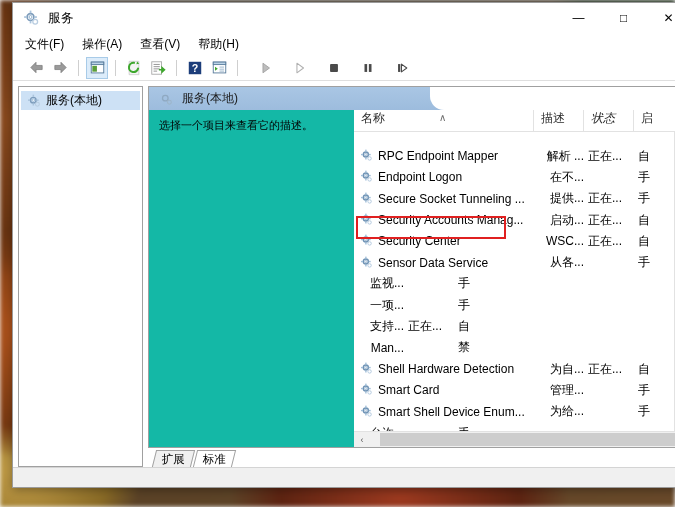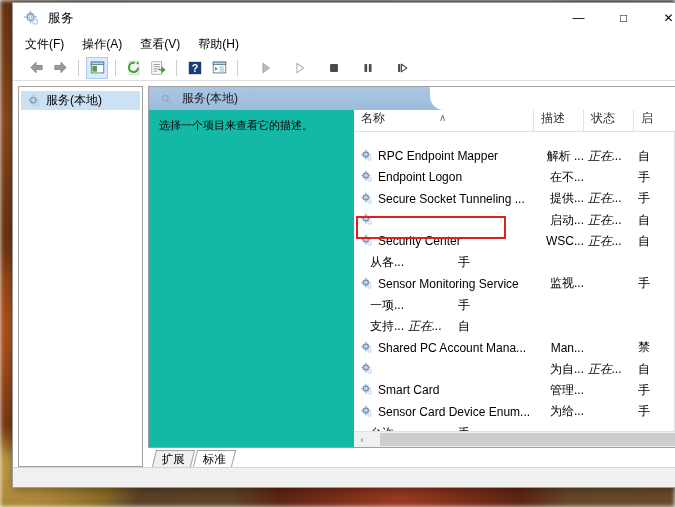--- a/index.html
+++ b/index.html
@@ -220,21 +220,21 @@
     font-size: 12px;
     color: #2b2b2b;
     padding-left: 7px;
     border-right: 1px solid #e2e2e2;
     position: relative;
     white-space: nowrap;
     overflow: hidden;
   }
   .ch-name   { width: 180px; flex: 0 0 auto; }
   .ch-desc   { width: 50px;  flex: 0 0 auto; }
-  .ch-status { width: 50px;  flex: 0 0 auto; }
+  .ch-status { width: 50px;  flex: 0 0 auto; font-style: italic; }
   .ch-start  { flex: 1 1 auto; }
   .sort-caret {
     position: absolute;
     left: 85px; top: 2px;
     font-size: 10px;
     color: #6d6d6d;
   }
 
   
   .rows-region {
@@ -257,21 +257,21 @@
   }
   .cell { overflow: hidden; white-space: nowrap; margin-top: 27px; }
   .c-name {
     width: 180px; flex: 0 0 auto;
     display: flex; align-items: center;
     padding-left: 6px;
   }
   .c-name .svc-icon { width: 14px; height: 14px; flex: 0 0 auto; }
   .c-name .svc-label { margin-left: 4px; }
   .c-desc   { width: 50px; flex: 0 0 auto; padding-left: 4px; text-align: right; }
-  .c-status { width: 50px; flex: 0 0 auto; padding-left: 4px; font-style: italic; }
+  .c-status { width: 50px; flex: 0 0 auto; padding-left: 4px; }
   .c-start  { flex: 1 1 auto; padding-left: 4px; }
 
   
   #highlight-box {
     position: absolute;
     left: 2px;
     top: 84px;
     width: 150px;
     height: 25px;
     border: 2px solid #e02020;
@@ -617,20 +617,21 @@
                           <circle cx="7.2" cy="6.8" r="3.1" fill="none" stroke="#6f93b5" stroke-width="1.7"></circle>
                           <g fill="#9dbcd8">
                             <rect x="6.4" y="0.8" width="1.7" height="2.3"></rect>
                             <rect x="6.4" y="10.6" width="1.7" height="2.3"></rect>
                             <rect x="1.3" y="6" width="2.3" height="1.7"></rect>
                             <rect x="10.8" y="6" width="2.3" height="1.7"></rect>
                           </g>
                           <circle cx="7.2" cy="6.8" r="1.3" fill="#ffffff" stroke="#82a5c4" stroke-width="0.9"></circle>
                           <circle cx="11.8" cy="11.6" r="2.1" fill="none" stroke="#b2c9de" stroke-width="1.2"></circle>
                         </svg></span>
+                      <span class="svc-label">Security Accounts Manag...</span>
                     </div>
                     <div class="cell c-desc">启动...</div>
                     <div class="cell c-status">正在...</div>
                     <div class="cell c-start">自</div>
                   </div>
                   <div class="row">
                     <div class="cell c-name">
                       <span class="svc-icon"><svg viewBox="0 0 16 16" width="13" height="13">
                           <circle cx="7.2" cy="6.8" r="3.1" fill="none" stroke="#6f93b5" stroke-width="1.7"></circle>
                           <g fill="#9dbcd8">
@@ -642,85 +643,72 @@
                           <circle cx="7.2" cy="6.8" r="1.3" fill="#ffffff" stroke="#82a5c4" stroke-width="0.9"></circle>
                           <circle cx="11.8" cy="11.6" r="2.1" fill="none" stroke="#b2c9de" stroke-width="1.2"></circle>
                         </svg></span>
                       <span class="svc-label">Security Center</span>
                     </div>
                     <div class="cell c-desc">WSC...</div>
                     <div class="cell c-status">正在...</div>
                     <div class="cell c-start">自</div>
                   </div>
                   <div class="row">
+                    <div class="cell c-name">
+                      <span class="svc-icon"><svg viewBox="0 0 16 16" width="13" height="13">
+                          <circle cx="7.2" cy="6.8" r="3.1" fill="none" stroke="#6f93b5" stroke-width="1.7"></circle>
+                          <g fill="#9dbcd8">
+                            <rect x="6.4" y="0.8" width="1.7" height="2.3"></rect>
+                            <rect x="6.4" y="10.6" width="1.7" height="2.3"></rect>
+                            <rect x="1.3" y="6" width="2.3" height="1.7"></rect>
+                            <rect x="10.8" y="6" width="2.3" height="1.7"></rect>
+                          </g>
+                          <circle cx="7.2" cy="6.8" r="1.3" fill="#ffffff" stroke="#82a5c4" stroke-width="0.9"></circle>
+                          <circle cx="11.8" cy="11.6" r="2.1" fill="none" stroke="#b2c9de" stroke-width="1.2"></circle>
+                        </svg></span>
+                      <span class="svc-label">Sensor Data Service</span>
+                    </div>
                     <div class="cell c-desc">从各...</div>
                     <div class="cell c-status"></div>
                     <div class="cell c-start">手</div>
                   </div>
                   <div class="row">
-                    <div class="cell c-name">
-                      <span class="svc-icon"><svg viewBox="0 0 16 16" width="13" height="13">
-                          <circle cx="7.2" cy="6.8" r="3.1" fill="none" stroke="#6f93b5" stroke-width="1.7"></circle>
-                          <g fill="#9dbcd8">
-                            <rect x="6.4" y="0.8" width="1.7" height="2.3"></rect>
-                            <rect x="6.4" y="10.6" width="1.7" height="2.3"></rect>
-                            <rect x="1.3" y="6" width="2.3" height="1.7"></rect>
-                            <rect x="10.8" y="6" width="2.3" height="1.7"></rect>
-                          </g>
-                          <circle cx="7.2" cy="6.8" r="1.3" fill="#ffffff" stroke="#82a5c4" stroke-width="0.9"></circle>
-                          <circle cx="11.8" cy="11.6" r="2.1" fill="none" stroke="#b2c9de" stroke-width="1.2"></circle>
-                        </svg></span>
-                      <span class="svc-label">Sensor Monitoring Service</span>
-                    </div>
                     <div class="cell c-desc">监视...</div>
                     <div class="cell c-status"></div>
                     <div class="cell c-start">手</div>
                   </div>
                   <div class="row">
                     <div class="cell c-desc">一项...</div>
                     <div class="cell c-status"></div>
                     <div class="cell c-start">手</div>
                   </div>
                   <div class="row">
                     <div class="cell c-desc">支持...</div>
                     <div class="cell c-status">正在...</div>
                     <div class="cell c-start">自</div>
                   </div>
                   <div class="row">
-                    <div class="cell c-name">
-                      <span class="svc-icon"><svg viewBox="0 0 16 16" width="13" height="13">
-                          <circle cx="7.2" cy="6.8" r="3.1" fill="none" stroke="#6f93b5" stroke-width="1.7"></circle>
-                          <g fill="#9dbcd8">
-                            <rect x="6.4" y="0.8" width="1.7" height="2.3"></rect>
-                            <rect x="6.4" y="10.6" width="1.7" height="2.3"></rect>
-                            <rect x="1.3" y="6" width="2.3" height="1.7"></rect>
-                            <rect x="10.8" y="6" width="2.3" height="1.7"></rect>
-                          </g>
-                          <circle cx="7.2" cy="6.8" r="1.3" fill="#ffffff" stroke="#82a5c4" stroke-width="0.9"></circle>
-                          <circle cx="11.8" cy="11.6" r="2.1" fill="none" stroke="#b2c9de" stroke-width="1.2"></circle>
-                        </svg></span>
-                      <span class="svc-label">Shared PC Account Mana...</span>
-                    </div>
                     <div class="cell c-desc">Man...</div>
                     <div class="cell c-status"></div>
                     <div class="cell c-start">禁</div>
                   </div>
                   <div class="row">
                     <div class="cell c-name">
                       <span class="svc-icon"><svg viewBox="0 0 16 16" width="13" height="13">
                           <circle cx="7.2" cy="6.8" r="3.1" fill="none" stroke="#6f93b5" stroke-width="1.7"></circle>
                           <g fill="#9dbcd8">
                             <rect x="6.4" y="0.8" width="1.7" height="2.3"></rect>
                             <rect x="6.4" y="10.6" width="1.7" height="2.3"></rect>
                             <rect x="1.3" y="6" width="2.3" height="1.7"></rect>
                             <rect x="10.8" y="6" width="2.3" height="1.7"></rect>
                           </g>
                           <circle cx="7.2" cy="6.8" r="1.3" fill="#ffffff" stroke="#82a5c4" stroke-width="0.9"></circle>
                           <circle cx="11.8" cy="11.6" r="2.1" fill="none" stroke="#b2c9de" stroke-width="1.2"></circle>
                         </svg></span>
+                      <span class="svc-label">Shell Hardware Detection</span>
                     </div>
                     <div class="cell c-desc">为自...</div>
                     <div class="cell c-status">正在...</div>
                     <div class="cell c-start">自</div>
                   </div>
                   <div class="row">
                     <div class="cell c-name">
                       <span class="svc-icon"><svg viewBox="0 0 16 16" width="13" height="13">
                           <circle cx="7.2" cy="6.8" r="3.1" fill="none" stroke="#6f93b5" stroke-width="1.7"></circle>
                           <g fill="#9dbcd8">
@@ -744,21 +732,21 @@
                           <circle cx="7.2" cy="6.8" r="3.1" fill="none" stroke="#6f93b5" stroke-width="1.7"></circle>
                           <g fill="#9dbcd8">
                             <rect x="6.4" y="0.8" width="1.7" height="2.3"></rect>
                             <rect x="6.4" y="10.6" width="1.7" height="2.3"></rect>
                             <rect x="1.3" y="6" width="2.3" height="1.7"></rect>
                             <rect x="10.8" y="6" width="2.3" height="1.7"></rect>
                           </g>
                           <circle cx="7.2" cy="6.8" r="1.3" fill="#ffffff" stroke="#82a5c4" stroke-width="0.9"></circle>
                           <circle cx="11.8" cy="11.6" r="2.1" fill="none" stroke="#b2c9de" stroke-width="1.2"></circle>
                         </svg></span>
-                      <span class="svc-label">Sensor Card Device Enum...</span>
+                      <span class="svc-label">Smart Shell Device Enum...</span>
                     </div>
                     <div class="cell c-desc">为给...</div>
                     <div class="cell c-status"></div>
                     <div class="cell c-start">手</div>
                   </div>
                   <div class="row">
                     <div class="cell c-desc">允许...</div>
                     <div class="cell c-status"></div>
                     <div class="cell c-start">手</div>
                   </div>

